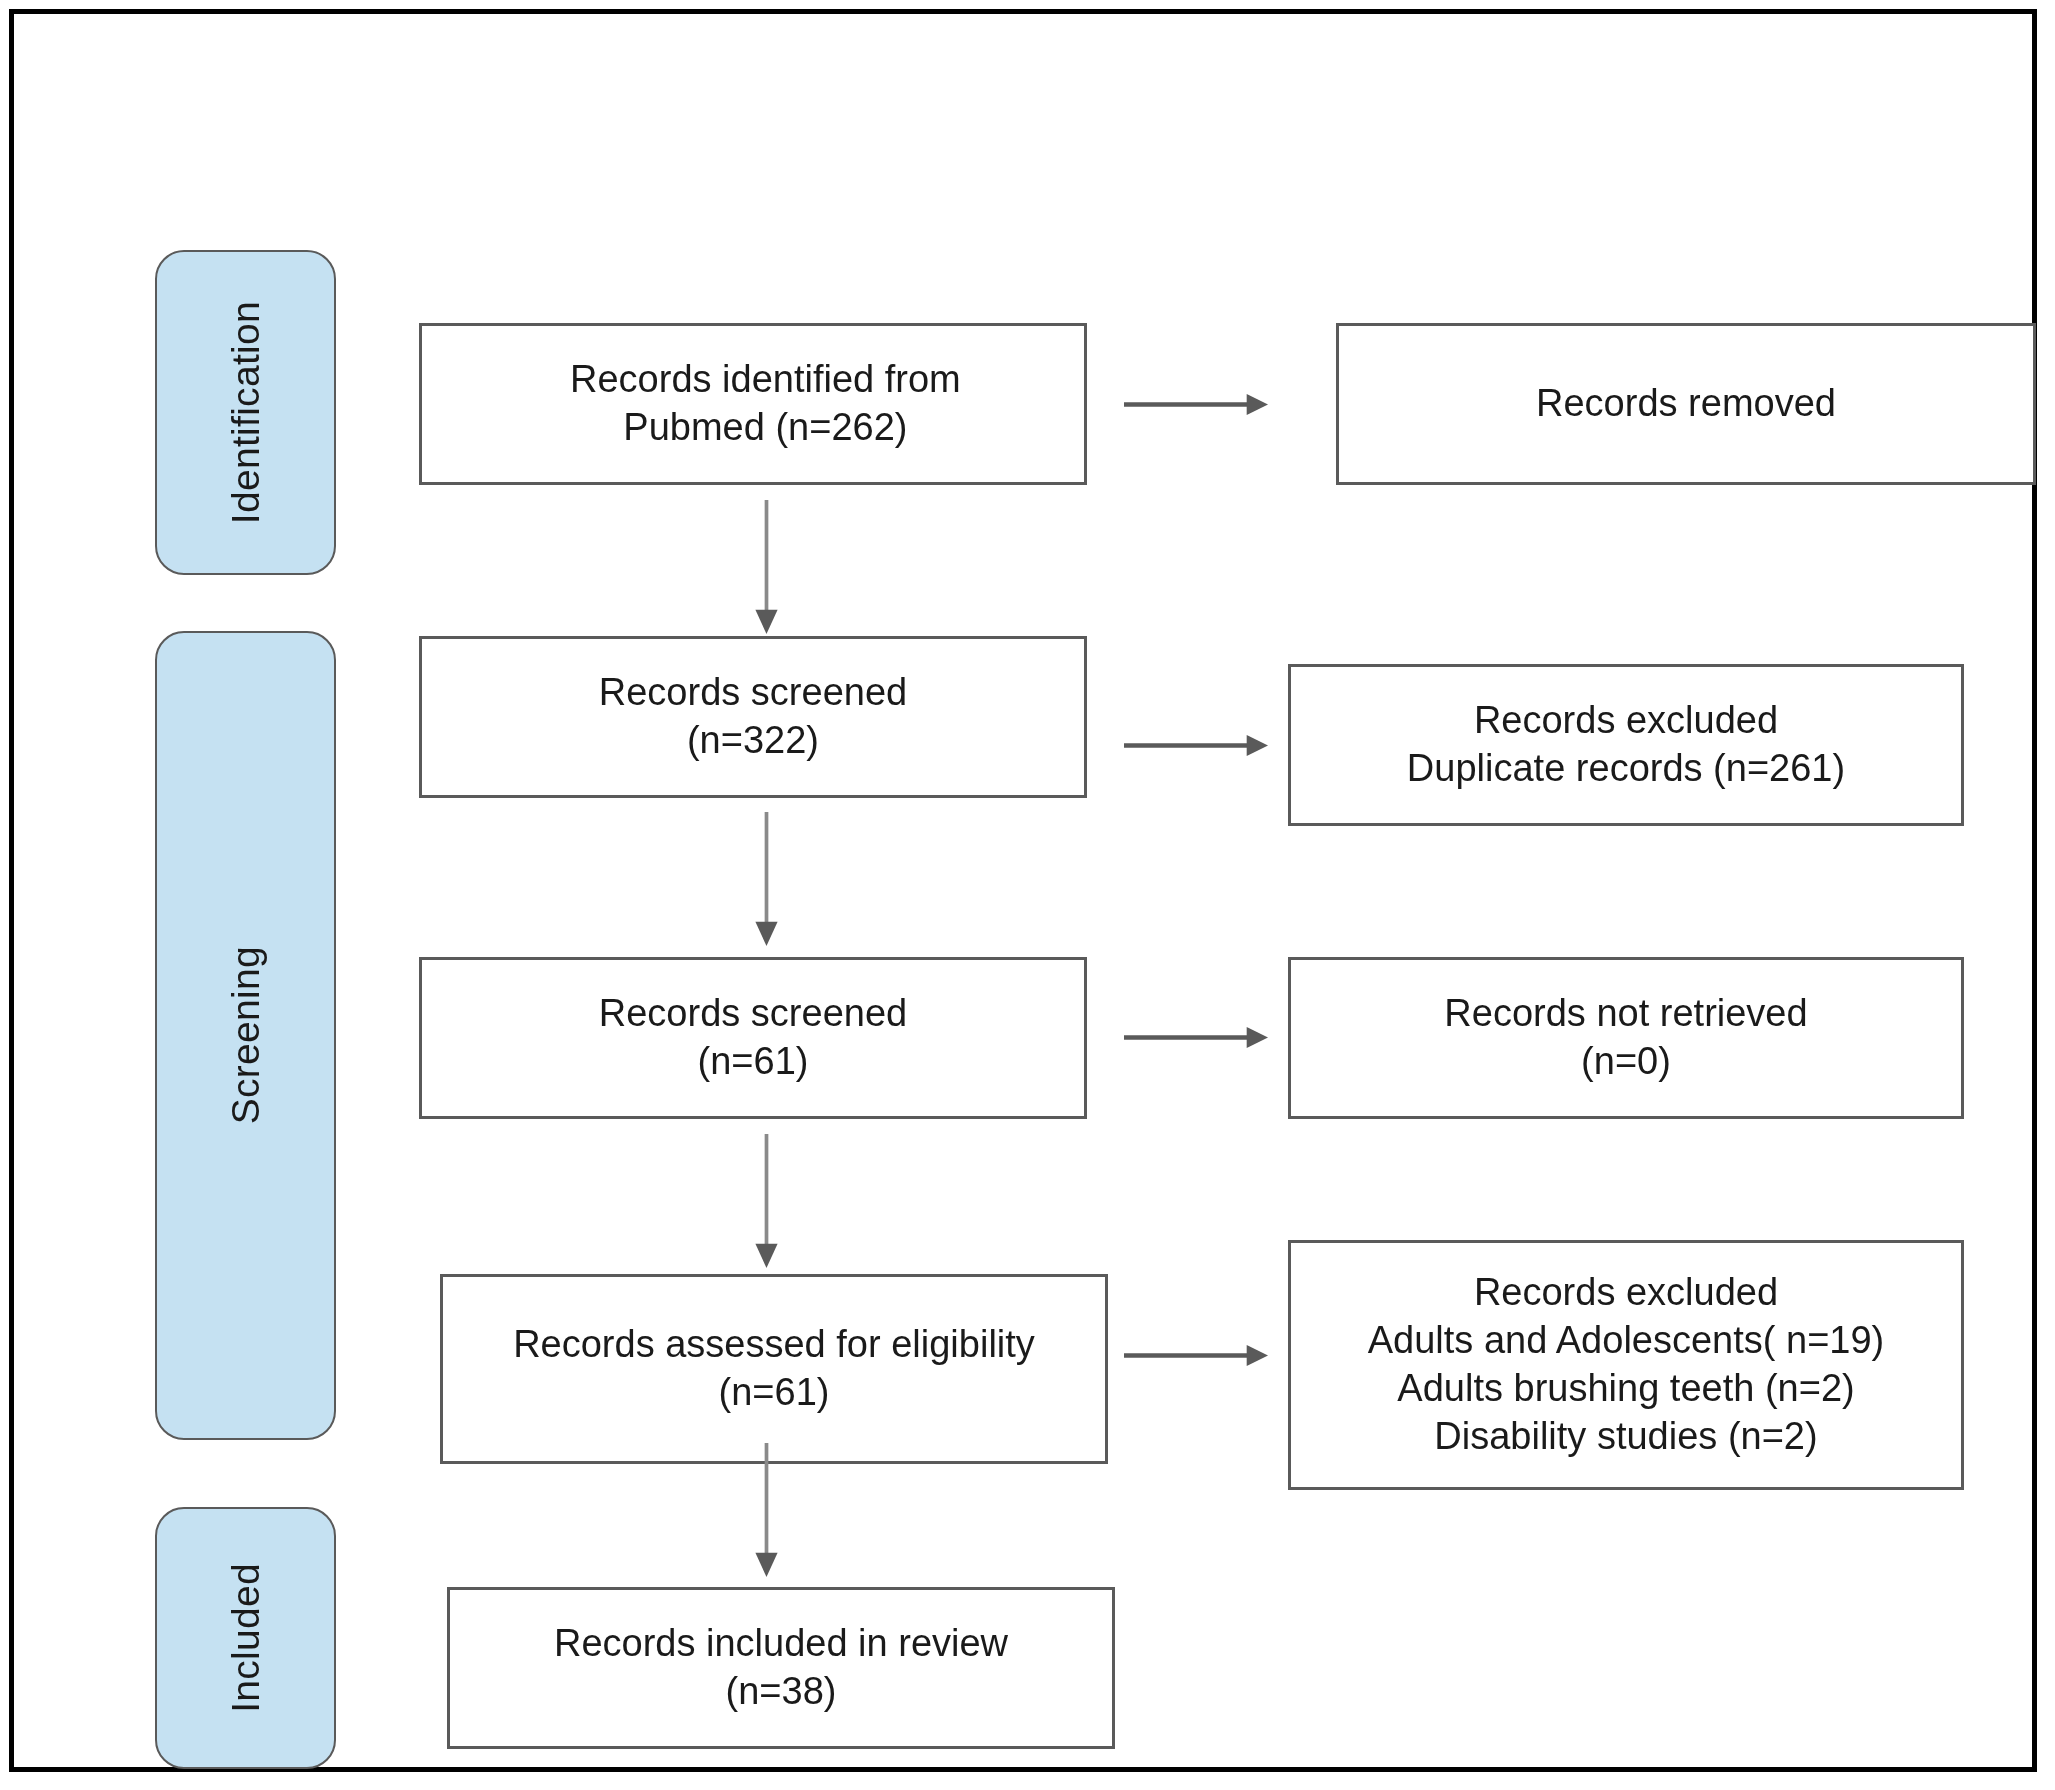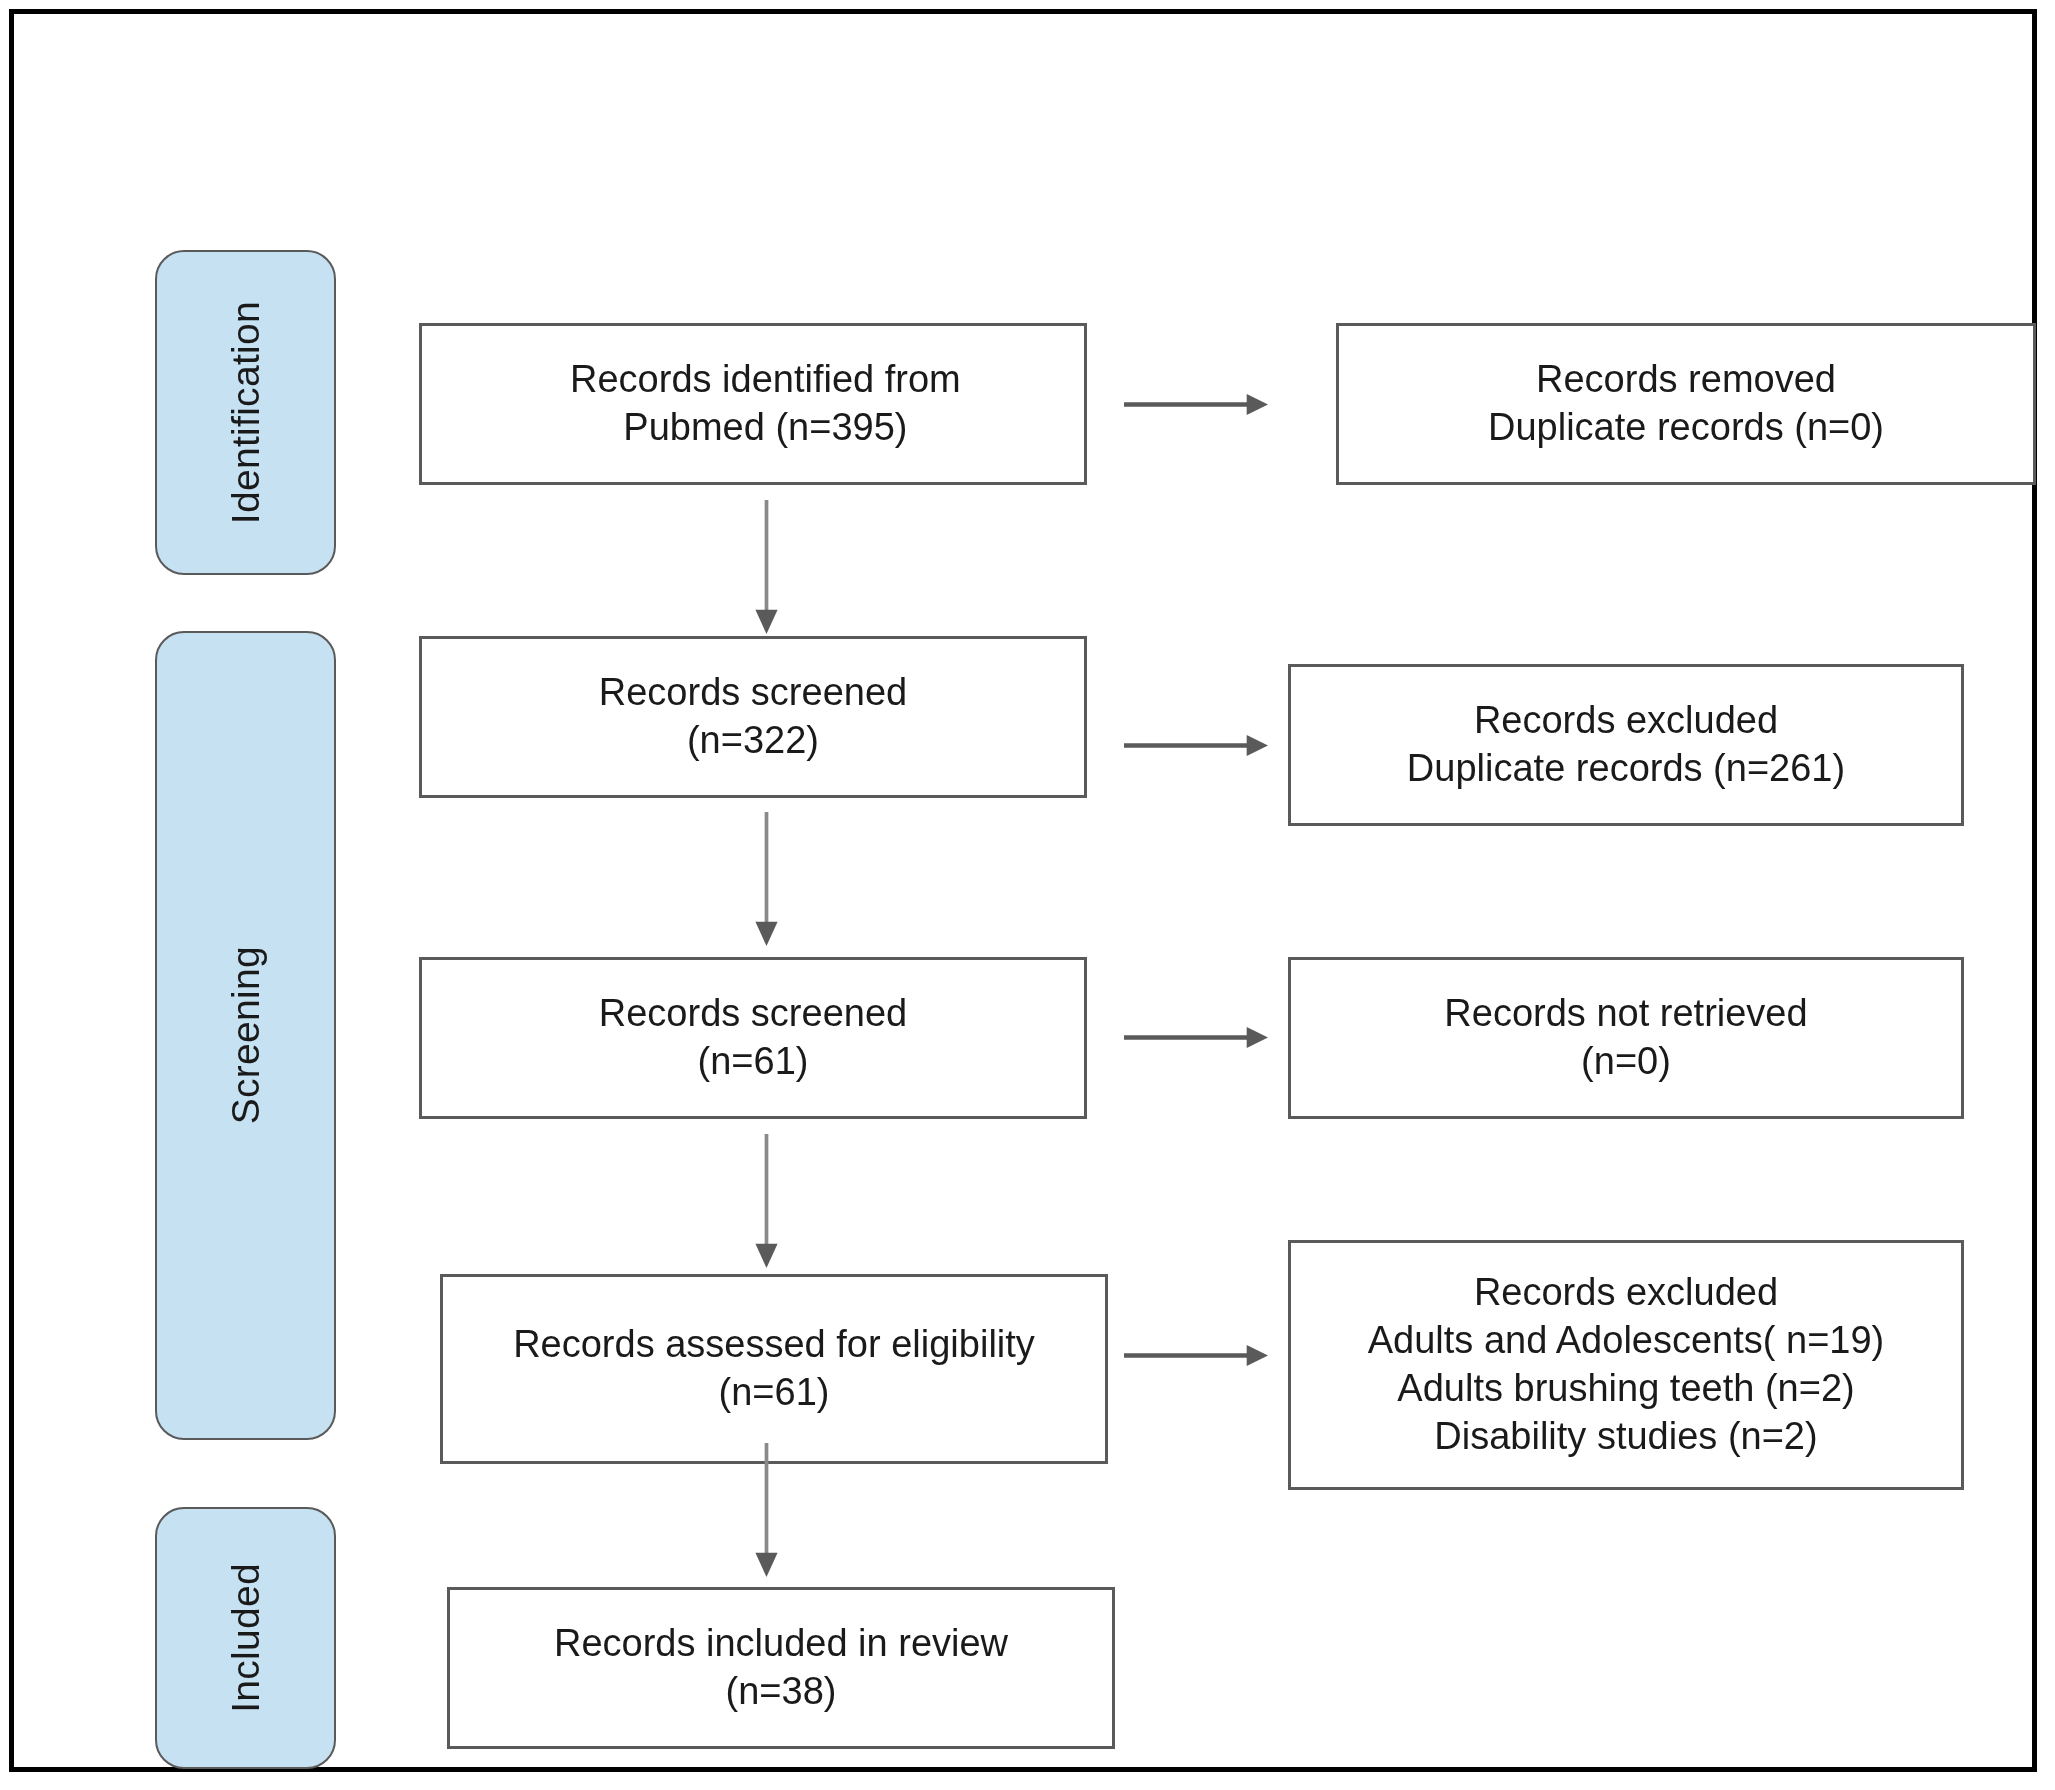--- a/index.html
+++ b/index.html
@@ -115,26 +115,25 @@
   <div class="stage-pill" style="left:155px; top:631px; width:181px; height:809px;">
     <span class="stage-label">Screening</span>
   </div>
 
   <div class="stage-pill" style="left:155px; top:1507px; width:181px; height:262px;">
     <span class="stage-label">Included</span>
   </div>
 
   <div class="flow-box" style="left:419px; top:323px; width:668px; height:162px;padding-left:36px;">
     <div class="line">Records identified from</div>
-    <div class="line">Pubmed (n=395)</div>
+    <div class="line">Pubmed (n=262)</div>
   </div>
 
   <div class="flow-box" style="left:1336px; top:323px; width:700px; height:162px;">
     <div class="line">Records removed</div>
-    <div class="line">Duplicate records (n=0)</div>
   </div>
 
   <div class="arrow-h" style="left:1124px; top:386px; width:144px;">
     <svg viewBox="0 0 230 60" preserveAspectRatio="none">
       <line x1="0" y1="30" x2="198" y2="30" stroke="#5A5A5A" stroke-width="7"></line>
       <polygon points="196,13 230,30 196,47" fill="#5A5A5A"></polygon>
     </svg>
   </div>
 
   <div class="arrow-v" style="left:748px; top:500px; height:134px;">

